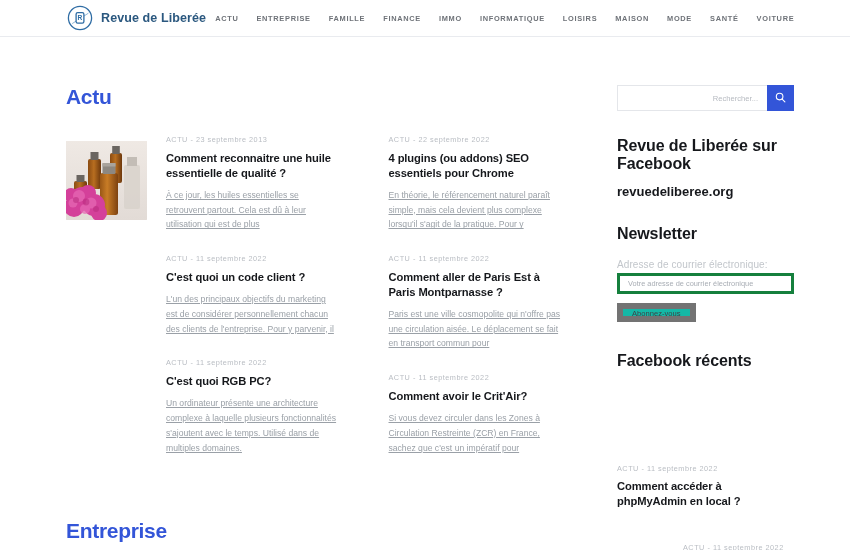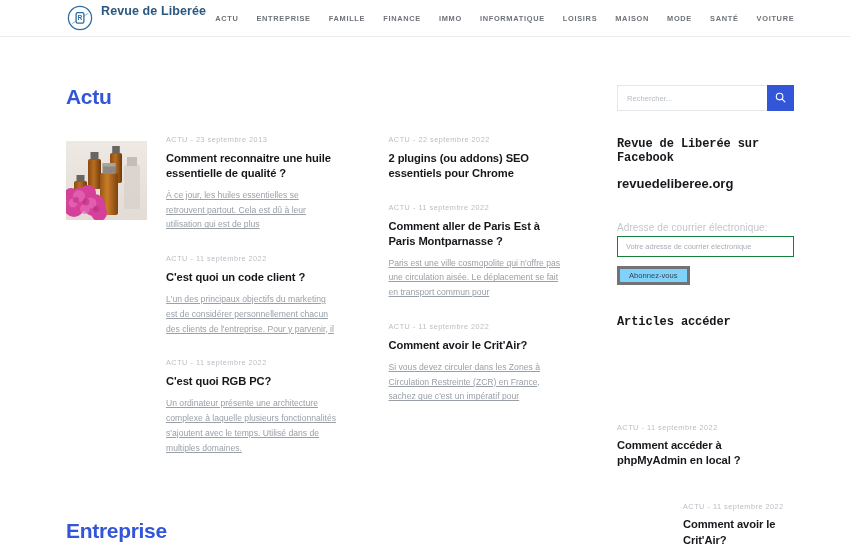--- a/index.html
+++ b/index.html
@@ -16,20 +16,21 @@
   .site-header {
     height: 37px;
     border-bottom: 1px solid #e9ebef;
     display: flex;
     align-items: center;
     padding: 0 62px 0 66px;
     background: #fff;
   }
   .brand {
     display: flex;
+    align-items: center;
     gap: 7px;
     flex: 0 0 auto;
     text-decoration: none;
   }
   .brand-mark {
     width: 28px; height: 28px;
     flex: 0 0 28px;
     position: relative;
     display: block;
   }
@@ -130,73 +131,73 @@
   .search-input {
     flex: 1;
     border: 1px solid #e4e6ea;
     border-right: none;
     font-size: 7.6px;
     color: #45494f;
     padding: 0 9px;
     font-family: "Liberation Sans", sans-serif;
     outline: none;
     background: #fff;
+    text-align: right;
   }
   .search-input::placeholder { color: #b6bac0; }
   .search-btn {
     width: 27px;
     background: #3355d8;
     border: none;
     cursor: pointer;
     display: flex;
     align-items: center;
     justify-content: center;
     padding: 0;
   }
 
   .widget { margin-bottom: 20px; }
   .widget-title {
-    font-size: 12px;
+    font-size: 16px;
     font-weight: 700;
     color: #16181c;
     margin-bottom: 11px;
     letter-spacing: -.1px;
-    font-family: Liberation Mono, monospace;
   }
   .widget-link {
     font-size: 13px;
     font-weight: 700;
     color: #16181c;
     text-decoration: none;
     display: block;
   }
   .nl-label {
     font-size: 10px;
     color: #c2c6cb;
     margin-bottom: 5px;
     letter-spacing: .1px;
   }
   .nl-input {
     width: 100%;
     height: 21px;
-    border: 1px solid #15803d;
+    border: 3px solid #15803d;
     font-size: 7.4px;
     color: #45494f;
     padding: 0 8px;
     font-family: "Liberation Sans", sans-serif;
     outline: none;
     background: #fff;
   }
   .nl-input::placeholder { color: #a8adb4; }
   .nl-submit {
     margin-top: 9px;
     height: 19px;
     padding: 0 9px;
-    background: #7dd3fc;
-    border: 3px solid #737373;
+    background: #14b8a6;
+    border: 6px solid #737373;
     font-size: 7.6px;
     color: #3e4248;
     font-family: "Liberation Sans", sans-serif;
     cursor: pointer;
   }
 
   .recent-title { margin-top: 30px; margin-bottom: 14px; }
   .recent-list { margin-top: 94px; }
   .recent-item { margin-bottom: 34px; }
   .recent-item .post-meta { margin-bottom: 6px; }
@@ -334,21 +335,22 @@
         </article>
       </div>
 
       <div class="col-b">
         <article class="post">
           <div class="post-meta">
             <span class="cat">ACTU</span>
             <span>-</span>
             <span>22 septembre 2022</span>
           </div>
-          <h3 class="post-title">2 plugins (ou addons) SEO essentiels pour Chrome</h3>
+          <h3 class="post-title">4 plugins (ou addons) SEO essentiels pour Chrome</h3>
+          <p class="post-excerpt">En théorie, le référencement naturel paraît simple, mais cela devient plus complexe lorsqu'il s'agit de la pratique. Pour y</p>
         </article>
 
         <article class="post" style="margin-top:22px;">
           <div class="post-meta">
             <span class="cat">ACTU</span>
             <span>-</span>
             <span>11 septembre 2022</span>
           </div>
           <h3 class="post-title">Comment aller de Paris Est à Paris Montparnasse ?</h3>
           <p class="post-excerpt">Paris est une ville cosmopolite qui n'offre pas une circulation aisée. Le déplacement se fait en transport commun pour</p>
@@ -382,27 +384,28 @@
         </span>
       </button>
     </form>
 
     <section class="widget">
       <h4 class="widget-title">Revue de Liberée sur Facebook</h4>
       <a class="widget-link" href="#">revuedeliberee.org</a>
     </section>
 
     <section class="widget" style="margin-top:26px;">
+      <h4 class="widget-title">Newsletter</h4>
       <label class="nl-label">Adresse de courrier électronique:</label>
       <input class="nl-input" type="email" placeholder="Votre adresse de courrier électronique" style="">
       <button class="nl-submit" type="button">Abonnez-vous</button>
     </section>
 
     <section class="widget">
-      <h4 class="widget-title recent-title">Articles accéder</h4>
+      <h4 class="widget-title recent-title">Facebook récents</h4>
 
       <div class="recent-list">
         <article class="recent-item indent-1">
           <div class="post-meta">
             <span class="cat">ACTU</span>
             <span>-</span>
             <span>11 septembre 2022</span>
           </div>
           <h3 class="post-title">Comment accéder à phpMyAdmin en local ?</h3>
         </article>

